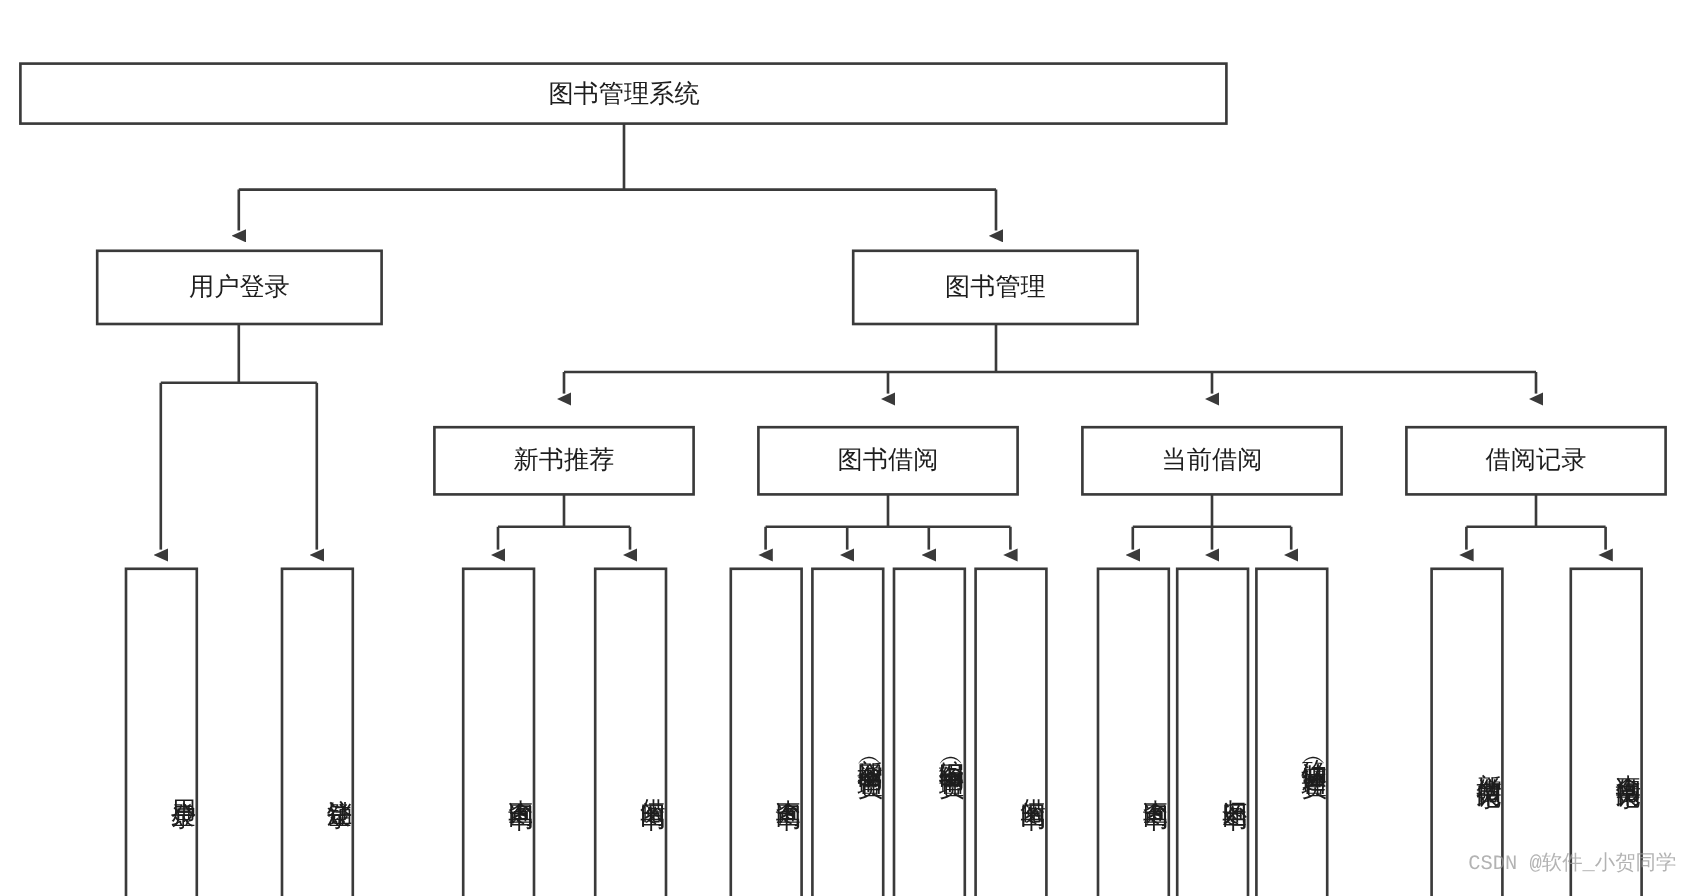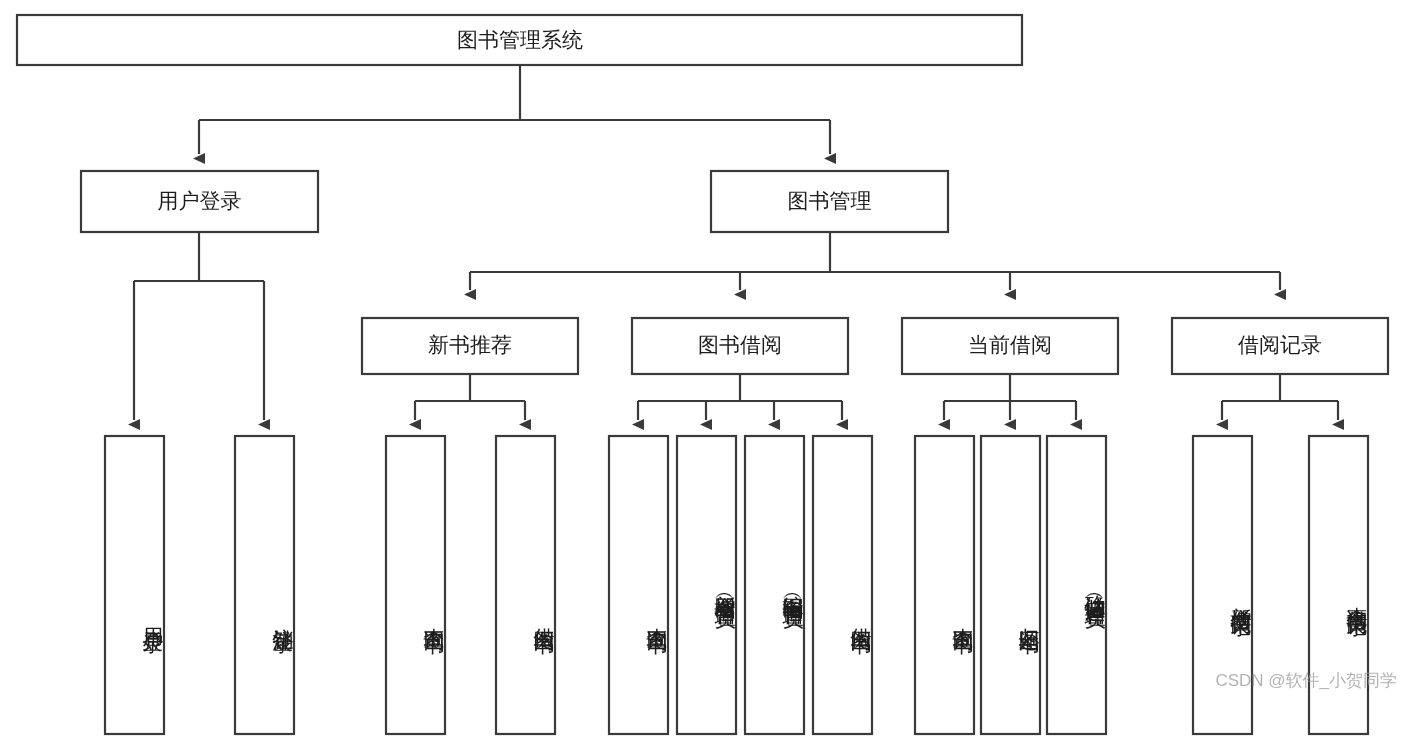--- a/index.html
+++ b/index.html
@@ -11,20 +11,21 @@
     width: 1405px;
     height: 747px;
     font-family: "DejaVu Sans", "Liberation Sans", sans-serif;
     overflow: hidden;
     position: relative;
   }
   #diagram-root {
     position: relative;
     width: 1405px;
     height: 696px;
+    margin-top: 38px;
   }
   svg.flow {
     position: absolute;
     top: 0;
     left: 0;
     width: 1405px;
     height: 747px;
     display: block;
   }
   .node-box {
@@ -62,21 +63,21 @@
     white-space: nowrap;
     display: flex;
     align-items: flex-start;
     justify-content: center;
     pointer-events: none;
   }
   .watermark {
     position: absolute;
     right: 8px;
     bottom: 4px;
-    font-family: Liberation Sans, sans-serif;
+    font-family: Liberation Mono, monospace;
     font-size: 17px;
     color: #9a9a9a;
     opacity: 0.75;
     white-space: nowrap;
   }
 </style>
 </head>
 <body>
 
 <div id="diagram-root">

